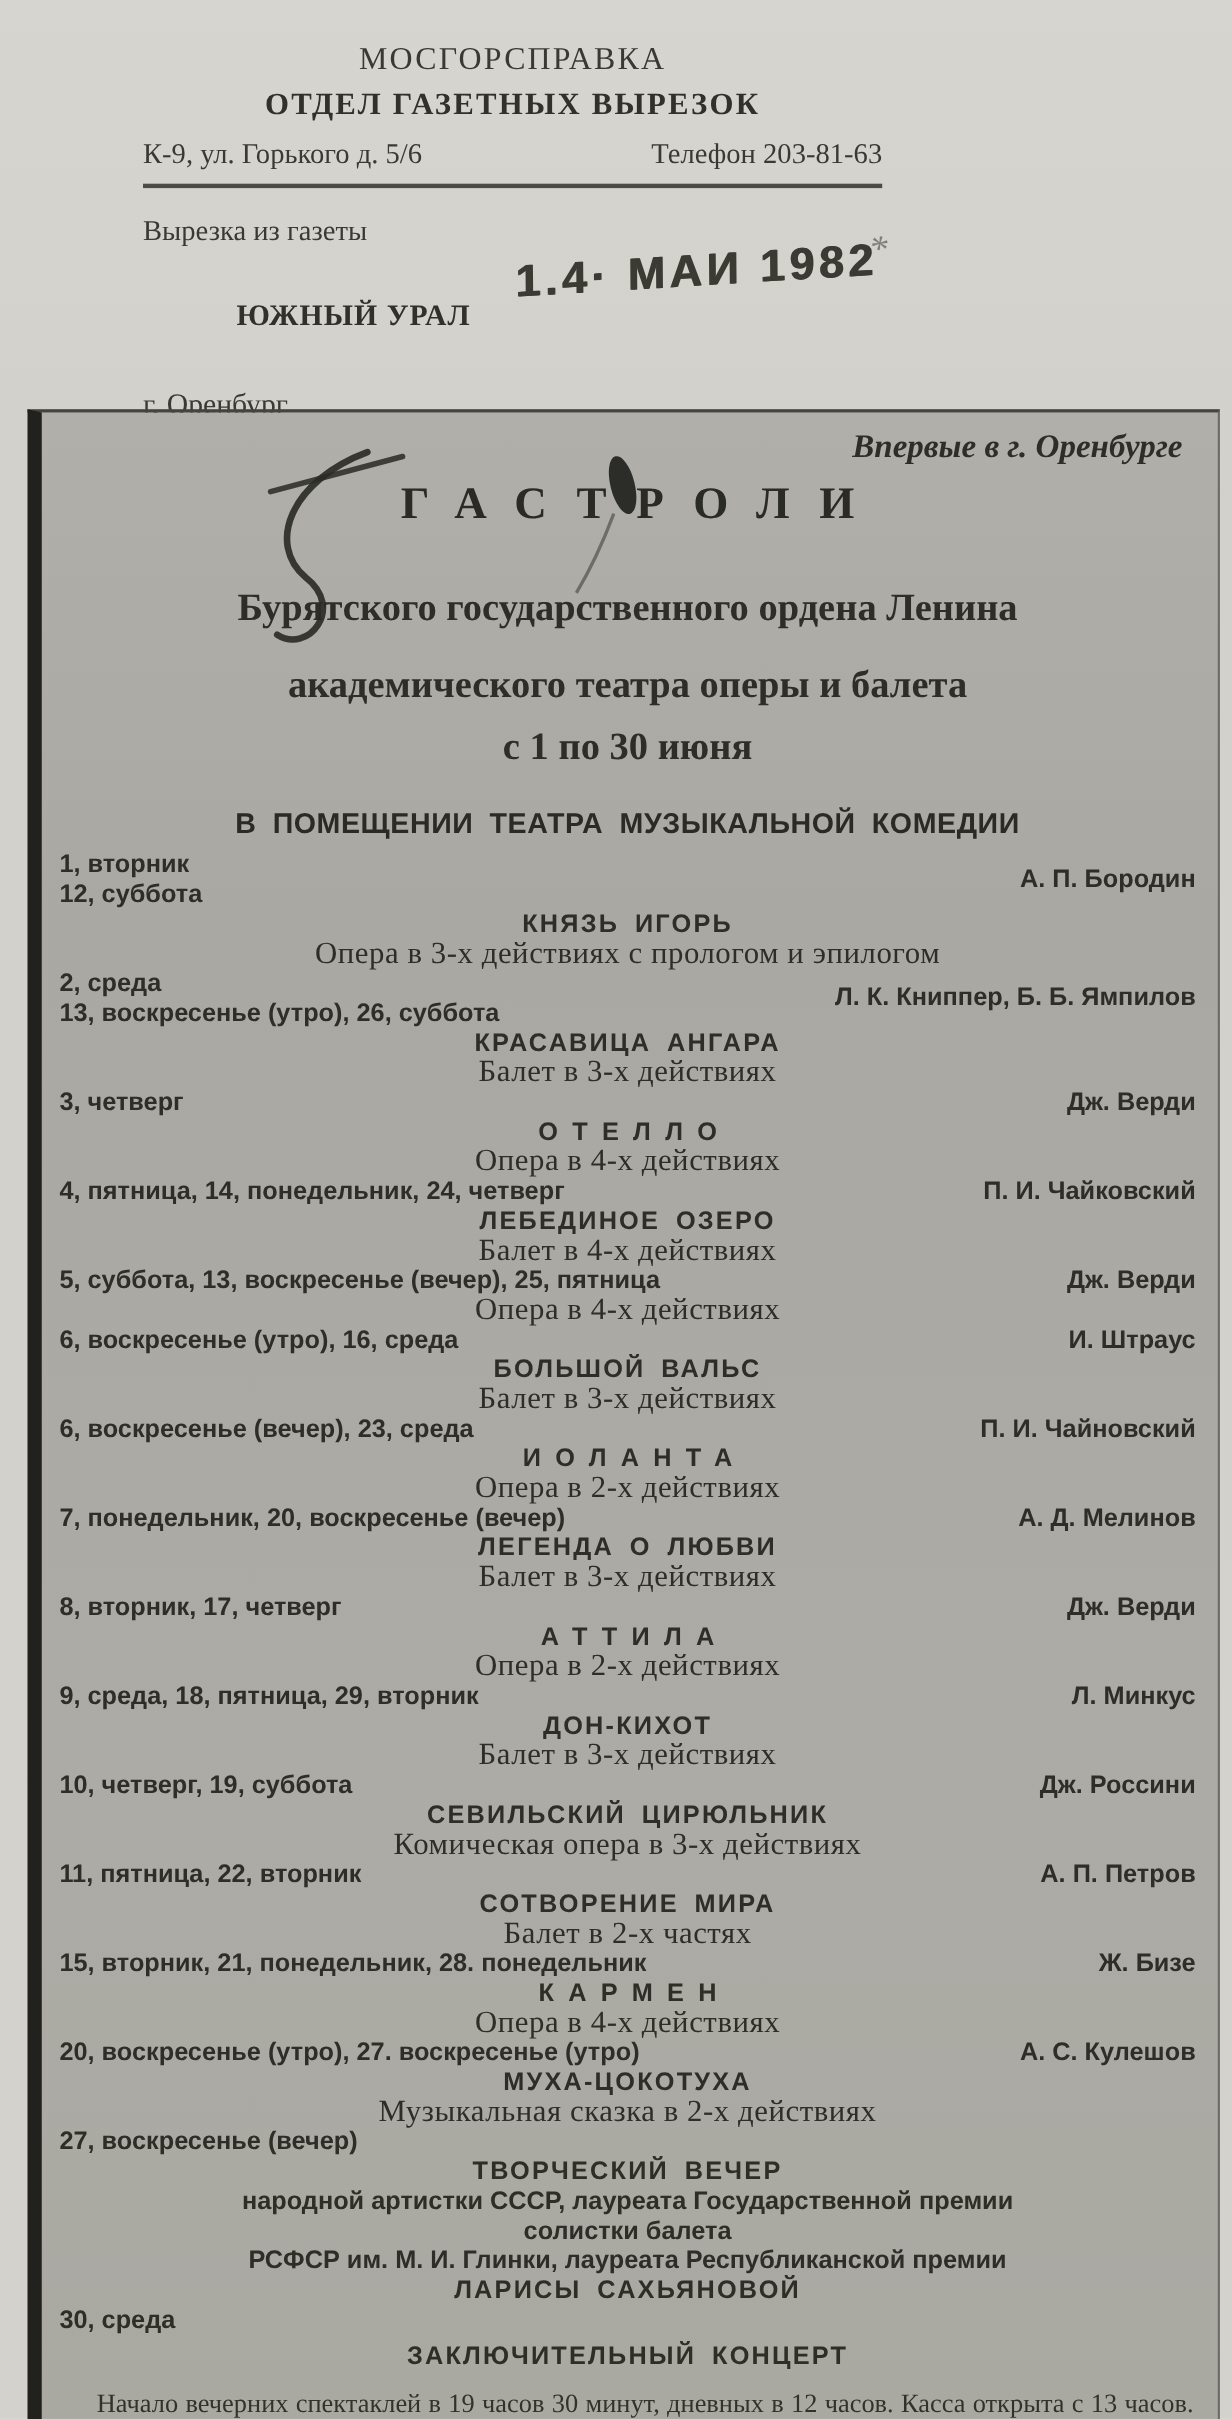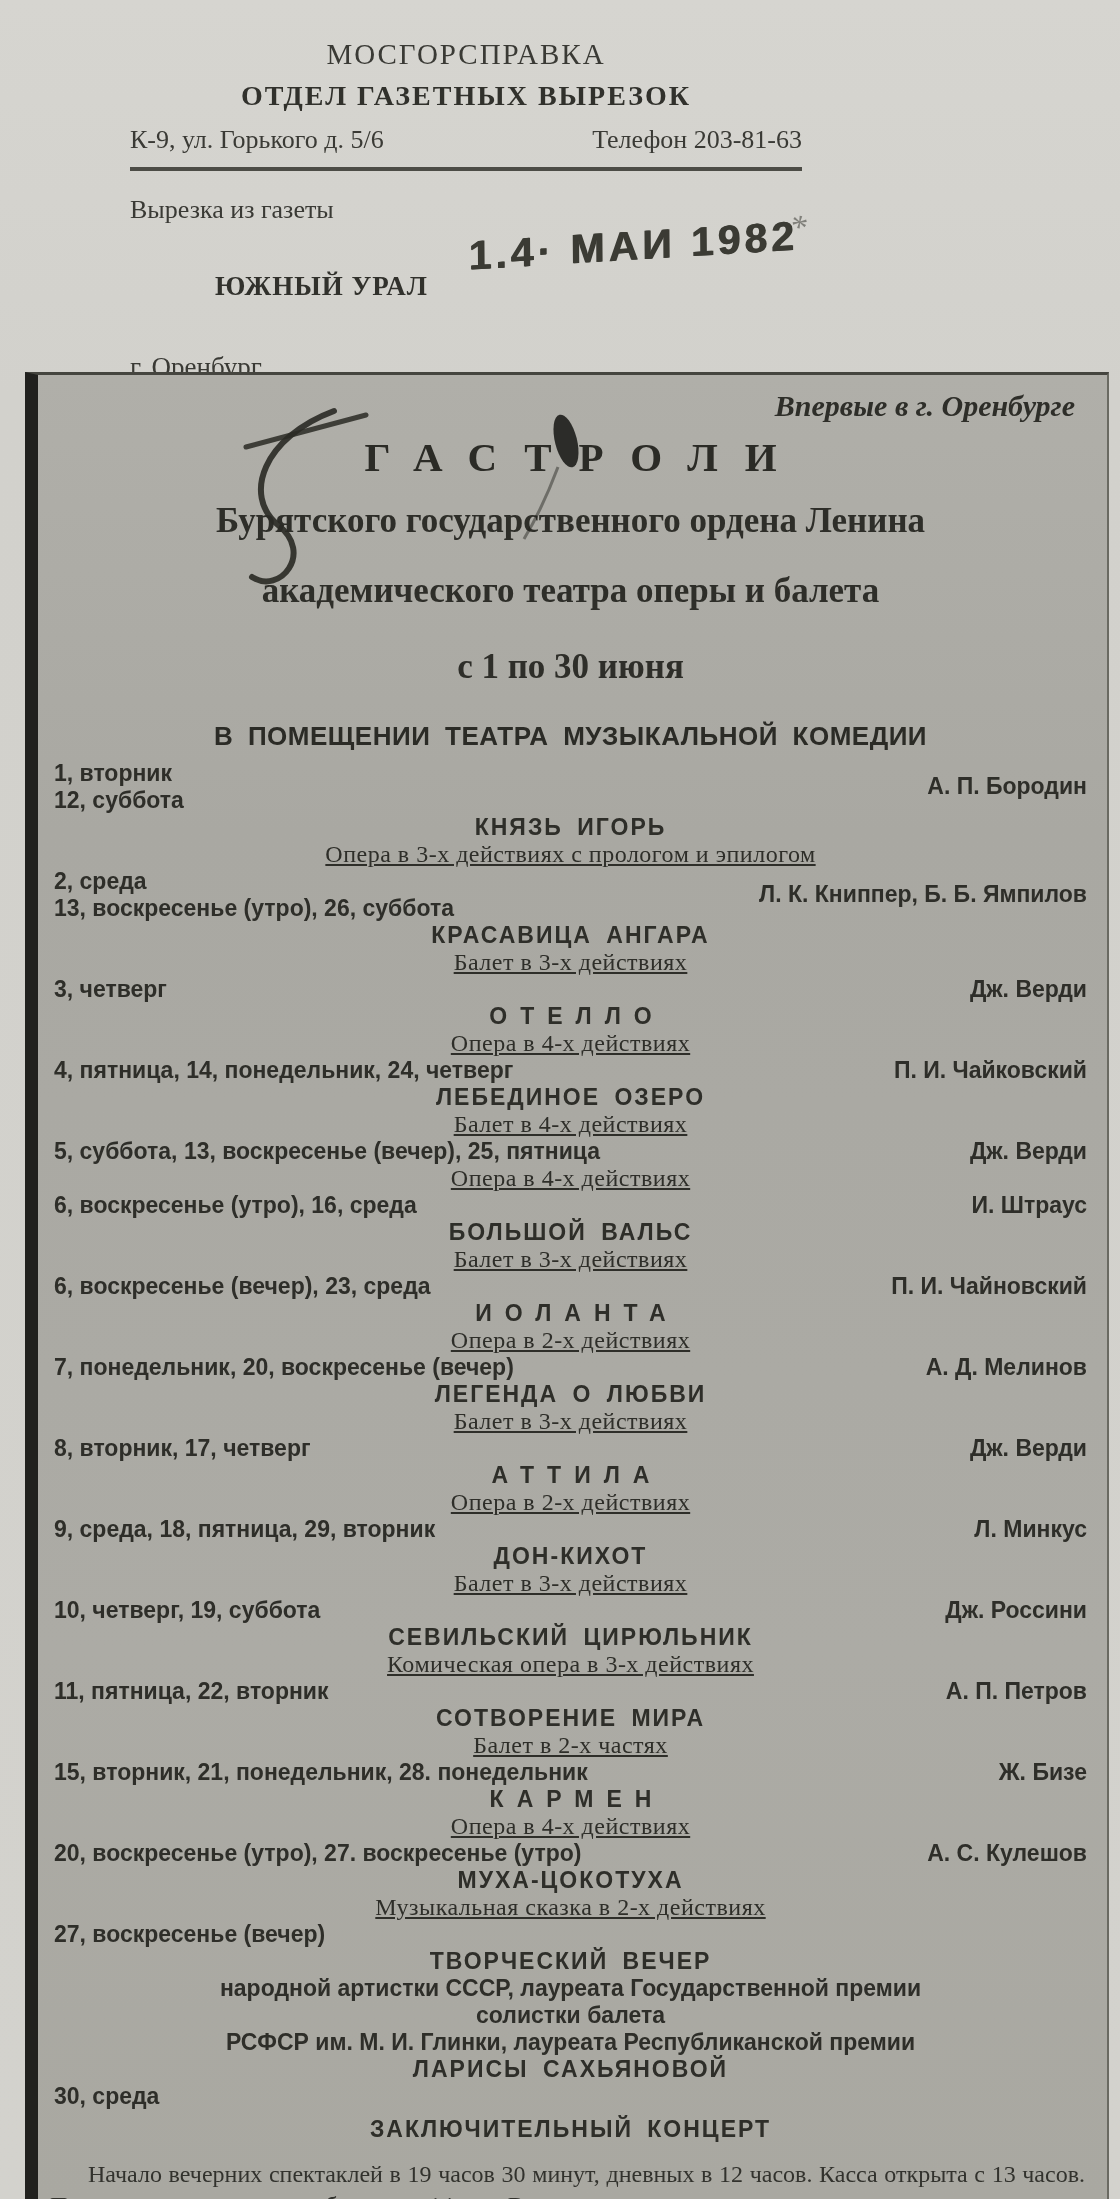--- a/index.html
+++ b/index.html
@@ -31,37 +31,37 @@
     background:linear-gradient(180deg,#b0afa9 0%,#a9a8a2 25%,#acaba5 70%,#a9a8a1 100%);
     border-left:13px solid #21211e;border-top:3px solid #45453f;border-right:2px solid #6a6a62;
     padding:14px 14px 4px 10px;
   }
   .premiere{font-size:30px;font-weight:bold;font-style:italic;text-align:right;padding-right:18px;color:#2e2e29;}
   .gastroli{
     text-align:center;font-size:41px;font-weight:bold;letter-spacing:27px;padding-left:27px;
     margin-top:10px;color:#2b2b26;
   }
   .sub{ text-align:center;font-size:35px;font-weight:bold;color:#2e2e29;}
-  .sub1{margin-top:20px;} .sub2{margin-top:30px;} .sub3{margin-top:36px;}
+  .sub1{margin-top:52px;} .sub2{margin-top:30px;} .sub3{margin-top:16px;}
   .venue{
     text-align:center;font-family:"Liberation Sans",sans-serif;font-weight:bold;
     font-size:26px;letter-spacing:.5px;word-spacing:7px;margin-top:34px;color:#2b2b26;
   }
   
   .schedule{margin-top:8px;font-family:"Liberation Sans",sans-serif;font-weight:bold;
     font-size:23px;line-height:27px;color:#2e2e29;}
   .entry{position:relative;}
   .dl1{display:flex;justify-content:space-between;}
   .dates{text-align:left;padding-left:6px;white-space:nowrap;}
   .comp{text-align:right;padding-right:6px;white-space:nowrap;}
   .comp.between{position:relative;top:13px;}
   .etitle{text-align:center;letter-spacing:2px;word-spacing:6px;}
   .etitle.spaced{letter-spacing:13px;padding-left:13px;word-spacing:0;}
   .edesc{text-align:center;font-family:"Liberation Serif",serif;font-weight:normal;
-    font-size:24px;letter-spacing:.5px;text-decoration:underline;}
+    font-size:28px;letter-spacing:.5px;}
   .extra{text-align:center;}
   .entry.last .etitle{margin-top:6px;}
   
   .footer{
     margin-top:16px;font-size:24px;line-height:31px;text-indent:38px;
     text-align:justify;padding:0 8px 0 2px;color:#32322d;
   }
   
   .handwriting{position:absolute;left:168px;top:14px;pointer-events:none;}
 </style>

